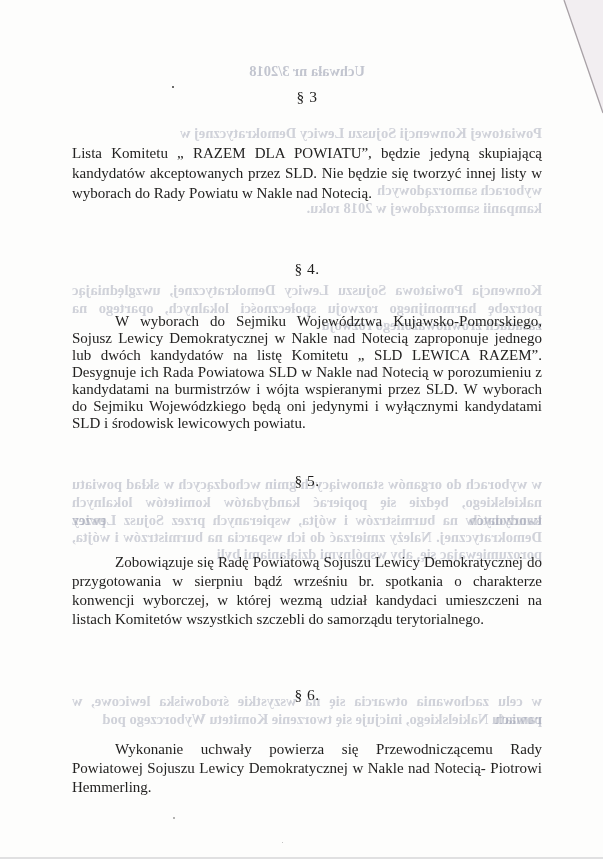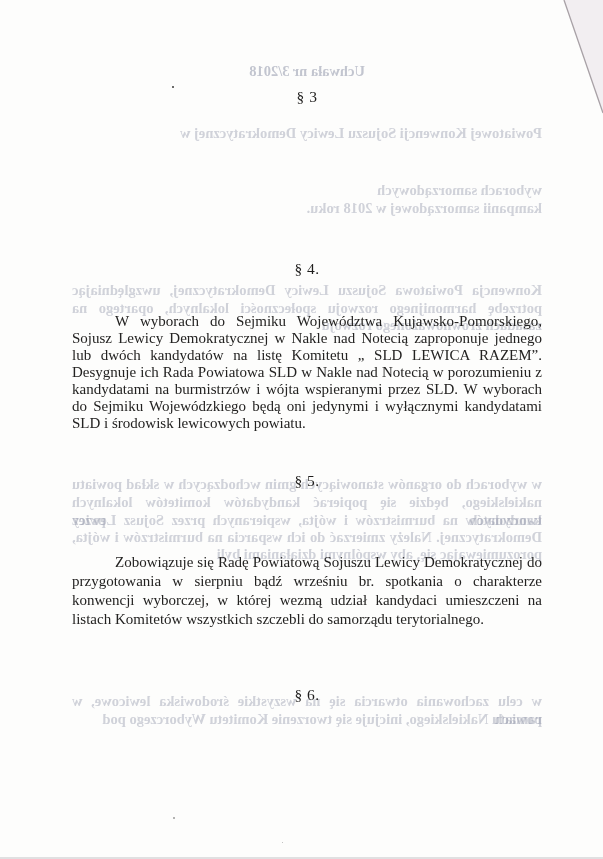--- a/index.html
+++ b/index.html
@@ -75,27 +75,29 @@
   <div class="ghost g-right" style="top:316px;">zasadach zrównoważonego rozwoju</div>
   <div class="ghost g-full" style="top:475px;">w wyborach do organów stanowiących gmin wchodzących w skład powiatu</div>
   <div class="ghost g-full" style="top:493px;">nakielskiego, będzie się popierać kandydatów komitetów lokalnych tworzonych przez</div>
   <div class="ghost g-full" style="top:511px;">kandydatów na burmistrzów i wójta, wspieranych przez Sojusz Lewicy</div>
   <div class="ghost g-full" style="top:528px;">Demokratycznej. Należy zmierzać do ich wsparcia na burmistrzów i wójta,</div>
   <div class="ghost g-right" style="top:545px;">porozumiewając się, aby wspólnymi działaniami byli</div>
   <div class="ghost g-full" style="top:692px;">w celu zachowania otwarcia się na wszystkie środowiska lewicowe, w ramach</div>
   <div class="ghost g-right" style="top:710px;">powiatu Nakielskiego, inicjuje się tworzenie Komitetu Wyborczego pod</div>
 
   <div class="heading" style="top:88px;">§ 3</div>
+  <div class="para p1" style="top:143px;">Lista Komitetu „ RAZEM DLA POWIATU”, będzie jedyną skupiającą kandydatów akceptowanych przez SLD. Nie będzie się tworzyć innej listy w wyborach do Rady Powiatu w Nakle nad Notecią.</div>
 
   <div class="heading" style="top:260px;">§ 4.</div>
   <div class="para p2 indent" style="top:313px;">W wyborach do Sejmiku Województwa Kujawsko-Pomorskiego, Sojusz Lewicy Demokratycznej w Nakle nad Notecią zaproponuje jednego lub dwóch kandydatów na listę Komitetu „ SLD LEWICA RAZEM”. Desygnuje ich Rada Powiatowa SLD w Nakle nad Notecią w porozumieniu z kandydatami na burmistrzów i wójta wspieranymi przez SLD. W wyborach do Sejmiku Wojewódzkiego będą oni jedynymi i wyłącznymi kandydatami SLD i środowisk lewicowych powiatu.</div>
 
   <div class="heading" style="top:472px;">§ 5.</div>
   <div class="para p3 indent" style="top:553px;">Zobowiązuje się Radę Powiatową Sojuszu Lewicy Demokratycznej do przygotowania w sierpniu bądź wrześniu br. spotkania o charakterze konwencji wyborczej, w której wezmą udział kandydaci umieszczeni na listach Komitetów wszystkich szczebli do samorządu terytorialnego.</div>
 
   <div class="heading" style="top:686px;">§ 6.</div>
+  <div class="para p4 indent" style="top:740px;">Wykonanie uchwały powierza się Przewodniczącemu Rady Powiatowej Sojuszu Lewicy Demokratycznej w Nakle nad Notecią- Piotrowi Hemmerling.</div>
 
   <div class="speck" style="left:172px; top:86px;  width:2px; height:2px;"></div>
   <div class="speck" style="left:173px; top:817px; width:2px; height:2px; opacity:0.5;"></div>
   <div class="speck" style="left:282px; top:842px; width:1px; height:1px; opacity:0.4;"></div>
 
   <div class="bottom-edge"></div>
 </div>
 
 </body></html>

